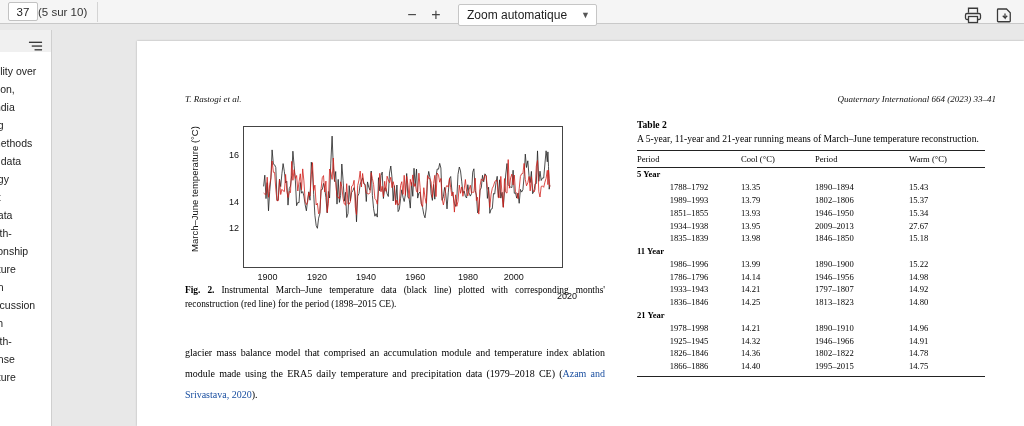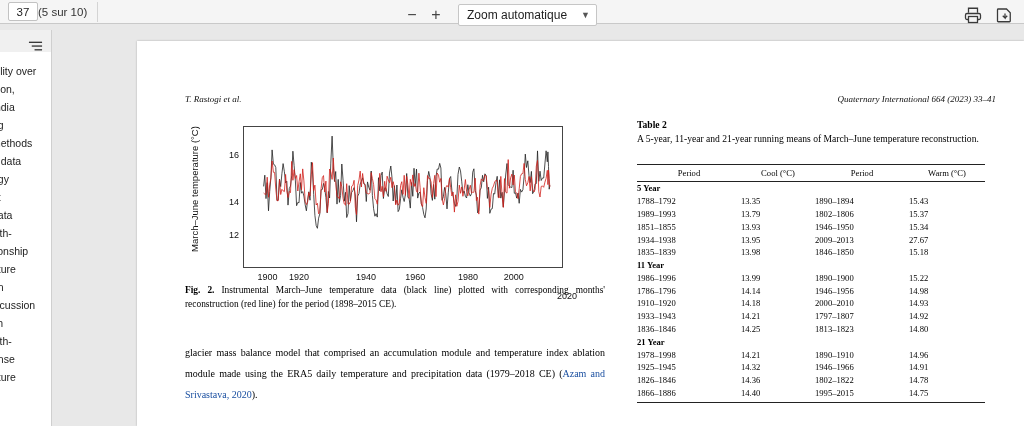--- a/index.html
+++ b/index.html
@@ -171,35 +171,35 @@
     color: #000;
   }
   #body-para .lnk { color: #1a4fa0; }
 
   
   #table-wrap {
     position: absolute; left: 500px; top: 78px;
     width: 348px;
   }
   #table-title { font-size: 9.6px; font-weight: bold; margin-bottom: 2px; }
-  #table-cap { font-size: 9.6px; line-height: 13px; text-align: justify; margin-bottom: 19px; }
+  #table-cap { font-size: 9.6px; line-height: 13px; text-align: justify; margin-bottom: 5px; }
   table#t2 {
     width: 348px; border-collapse: collapse;
     font-size: 8.6px; color: #000;
   }
   table#t2 th {
     font-weight: normal;
-    text-align: center;
+    text-align: left;
     padding: 3px 0 3px 0;
     border-top: 1px solid #222;
     border-bottom: 1px solid #222;
   }
   table#t2 td { padding: 1.4px 0; }
   .grp td { font-weight: bold; padding-top: 3px; }
-  .c1 { width: 104px; }
+  .c1 { width: 104px; text-align: center; }
   .c2 { width: 74px; margin-top: 27px; }
   .c3 { width: 94px; }
   .c4 { width: 76px; }
   #t-bottom-rule {
     width: 348px; height: 0; border-top: 1px solid #222; margin-top: 3px;
   }
 </style>
 </head>
 <body>
 
@@ -283,25 +283,25 @@
       <span>Actual</span>
     </div>
     <div class="legend recon" id="legend-recon">
       <span class="line"></span>
       <span>Reconstructed</span>
     </div>
 
     <div id="ytick-col">
         <div class="ytick" style="top: 24.4286px;">16</div>
         <div class="ytick" style="top: 71px;">14</div>
-        <div class="ytick" style="top: 104px; text-align: right;">12</div>
+        <div class="ytick" style="top: 97px; text-align: right;">12</div>
       </div>
     <div id="xtick-row">
         <div class="xtick" style="left: 24.6154px;">1900</div>
-        <div class="xtick" style="left: 56px;">1920</div>
+        <div class="xtick" style="left: 74px;">1920</div>
         <div class="xtick" style="left: 123.077px;">1940</div>
         <div class="xtick" style="left: 172.308px;">1960</div>
         <div class="xtick" style="left: 225px;">1980</div>
         <div class="xtick" style="left: 270.769px;">2000</div>
         <div class="xtick" style="left: 324px; margin-top: 19px;">2020</div>
       </div>
 
     <div id="fig-frame">
       <svg id="plot-svg" width="318" height="140" viewBox="0 0 318 140">
           <path d="M19.6,59.4 L20.8,48.2 L22.0,71.6 L23.2,55.6 L24.5,83.8 L25.7,64.6 L26.9,50.8 L28.1,22.9 L29.4,37.2 L30.6,37.8 L31.8,40.6 L33.0,73.5 L34.2,73.2 L35.5,52.1 L36.7,59.6 L37.9,46.7 L39.1,36.6 L40.4,44.8 L41.6,55.9 L42.8,54.2 L44.0,78.1 L45.3,61.5 L46.5,59.0 L47.7,48.8 L48.9,24.2 L50.1,38.4 L51.4,53.9 L52.6,78.7 L53.8,75.4 L55.0,75.8 L56.3,55.5 L57.5,66.2 L58.7,64.6 L59.9,69.0 L61.2,77.9 L62.4,83.8 L63.6,73.1 L64.8,64.8 L66.0,73.2 L67.3,35.2 L68.5,45.0 L69.7,67.5 L70.9,88.3 L72.2,98.6 L73.4,101.3 L74.6,91.2 L75.8,86.9 L77.1,62.8 L78.3,62.5 L79.5,56.4 L80.7,61.2 L81.9,70.4 L83.2,85.9 L84.4,64.5 L85.6,71.0 L86.8,36.1 L88.1,9.1 L89.3,39.0 L90.5,54.5 L91.7,44.5 L93.0,77.1 L94.2,52.4 L95.4,75.4 L96.6,68.4 L97.8,37.0 L99.1,53.5 L100.3,74.2 L101.5,65.3 L102.7,90.5 L104.0,86.5 L105.2,58.6 L106.4,73.9 L107.6,65.5 L108.9,63.5 L110.1,60.6 L111.3,68.0 L112.5,94.8 L113.7,69.1 L115.0,66.5 L116.2,57.0 L117.4,54.1 L118.6,50.8 L119.9,56.8 L121.1,57.3 L122.3,74.5 L123.5,54.9 L124.8,60.4 L126.0,63.2 L127.2,44.0 L128.4,68.5 L129.6,81.7 L130.9,89.2 L132.1,86.7 L133.3,90.1 L134.5,50.7 L135.8,63.9 L137.0,48.6 L138.2,45.1 L139.4,71.5 L140.7,60.8 L141.9,61.2 L143.1,66.8 L144.3,69.5 L145.5,46.1 L146.8,39.0 L148.0,50.7 L149.2,74.0 L150.4,58.7 L151.7,76.6 L152.9,58.0 L154.1,84.6 L155.3,82.5 L156.6,71.3 L157.8,62.8 L159.0,70.4 L160.2,74.5 L161.4,67.6 L162.7,46.5 L163.9,70.4 L165.1,71.0 L166.3,81.1 L167.6,55.5 L168.8,69.3 L170.0,41.3 L171.2,58.7 L172.5,42.1 L173.7,71.1 L174.9,65.9 L176.1,65.1 L177.3,76.4 L178.6,80.5 L179.8,87.4 L181.0,90.8 L182.2,82.0 L183.5,53.3 L184.7,44.4 L185.9,50.2 L187.1,66.8 L188.4,73.4 L189.6,57.6 L190.8,72.2 L192.0,49.5 L193.2,42.0 L194.5,42.2 L195.7,36.4 L196.9,41.1 L198.1,73.3 L199.4,69.6 L200.6,60.4 L201.8,66.7 L203.0,81.9 L204.3,65.2 L205.5,51.7 L206.7,49.5 L207.9,63.6 L209.1,68.8 L210.4,76.4 L211.6,79.4 L212.8,71.8 L214.0,47.4 L215.3,40.0 L216.5,43.9 L217.7,54.2 L218.9,65.9 L220.2,64.1 L221.4,69.4 L222.6,71.0 L223.8,57.7 L225.0,65.7 L226.3,69.1 L227.5,66.7 L228.7,45.2 L229.9,41.8 L231.2,63.5 L232.4,68.1 L233.6,85.8 L234.8,84.1 L236.1,63.0 L237.3,60.7 L238.5,48.3 L239.7,54.8 L240.9,46.8 L242.2,48.6 L243.4,71.4 L244.6,60.2 L245.8,86.3 L247.1,82.1 L248.3,81.6 L249.5,66.5 L250.7,67.0 L252.0,55.6 L253.2,49.3 L254.4,70.4 L255.6,52.8 L256.8,71.1 L258.1,65.3 L259.3,80.1 L260.5,64.3 L261.7,48.0 L263.0,36.5 L264.2,57.8 L265.4,59.0 L266.6,60.1 L267.9,60.5 L269.1,43.2 L270.3,66.3 L271.5,65.8 L272.7,71.1 L274.0,66.0 L275.2,76.3 L276.4,62.4 L277.6,65.1 L278.9,62.7 L280.1,49.7 L281.3,27.1 L282.5,40.5 L283.8,33.8 L285.0,48.8 L286.2,55.6 L287.4,44.4 L288.6,66.7 L289.9,64.5 L291.1,56.9 L292.3,56.6 L293.5,23.9 L294.8,54.3 L296.0,44.2 L297.2,53.5 L298.4,51.0 L299.7,51.0 L300.9,37.0 L302.1,23.8 L303.3,34.8 L303.9,24.9 L304.5,39.4 L305.2,62.2 L305.8,58.0" fill="none" stroke="#222222" stroke-width="0.8"></path>
@@ -373,26 +373,20 @@
             <td class="c3">1890–1900</td>
             <td class="c4">15.22</td>
           </tr>
           <tr>
             <td class="c1">1786–1796</td>
             <td class="c2">14.14</td>
             <td class="c3">1946–1956</td>
             <td class="c4">14.98</td>
           </tr>
           <tr>
-            <td class="c1">1910–1920</td>
-            <td class="c2">14.18</td>
-            <td class="c3">2000–2010</td>
-            <td class="c4">14.93</td>
-          </tr>
-          <tr>
             <td class="c1">1933–1943</td>
             <td class="c2">14.21</td>
             <td class="c3">1797–1807</td>
             <td class="c4">14.92</td>
           </tr>
           <tr>
             <td class="c1">1836–1846</td>
             <td class="c2">14.25</td>
             <td class="c3">1813–1823</td>
             <td class="c4">14.80</td>

